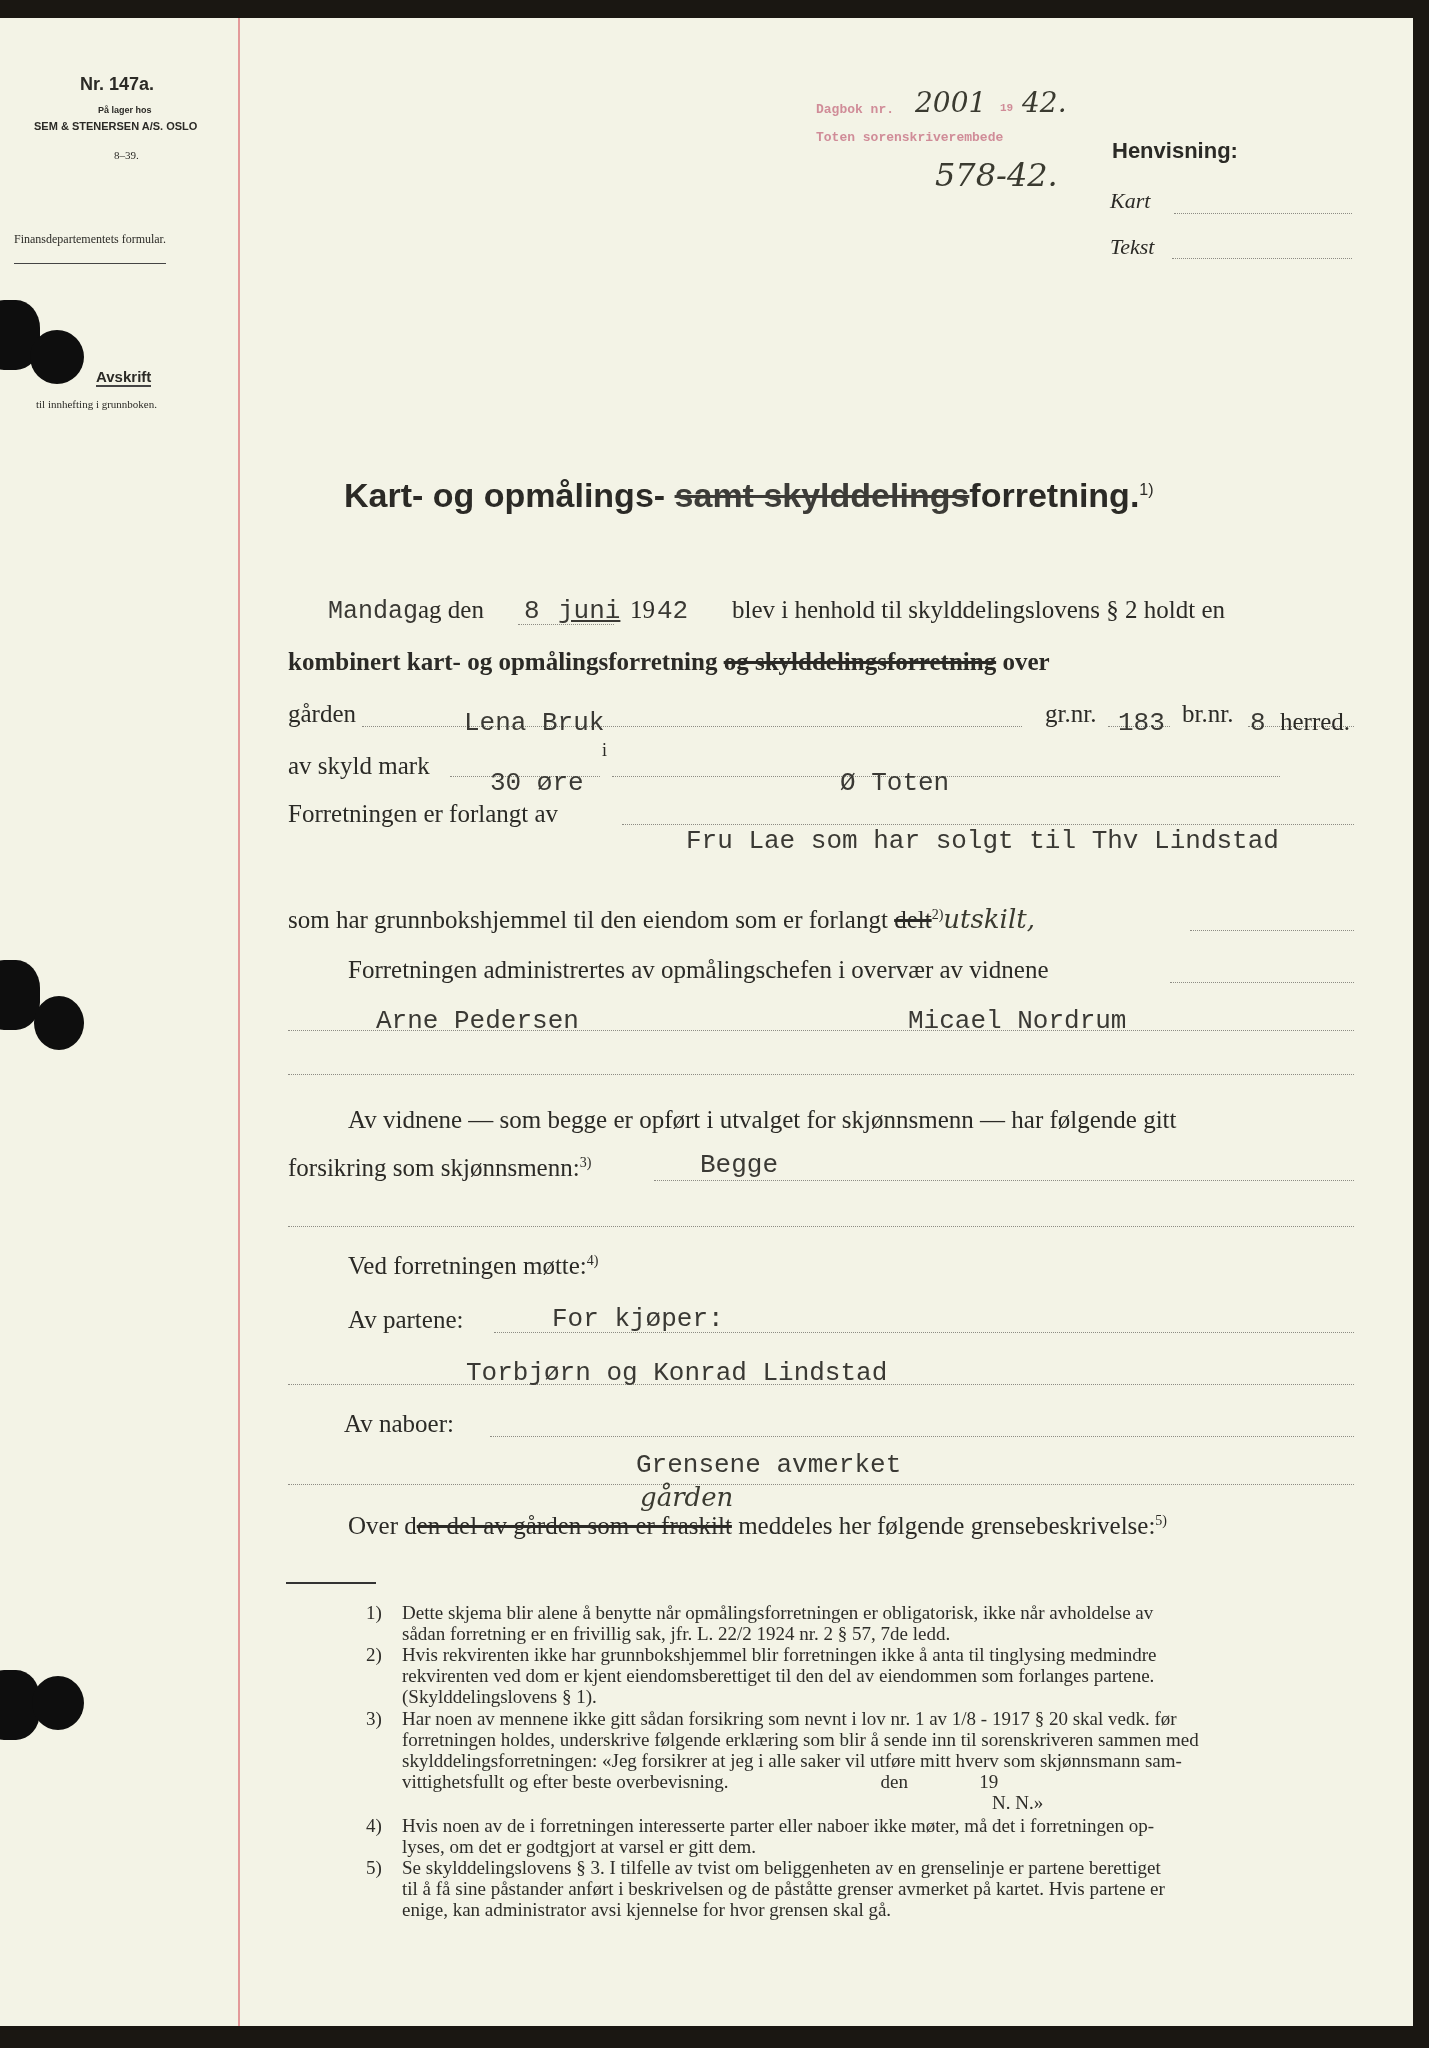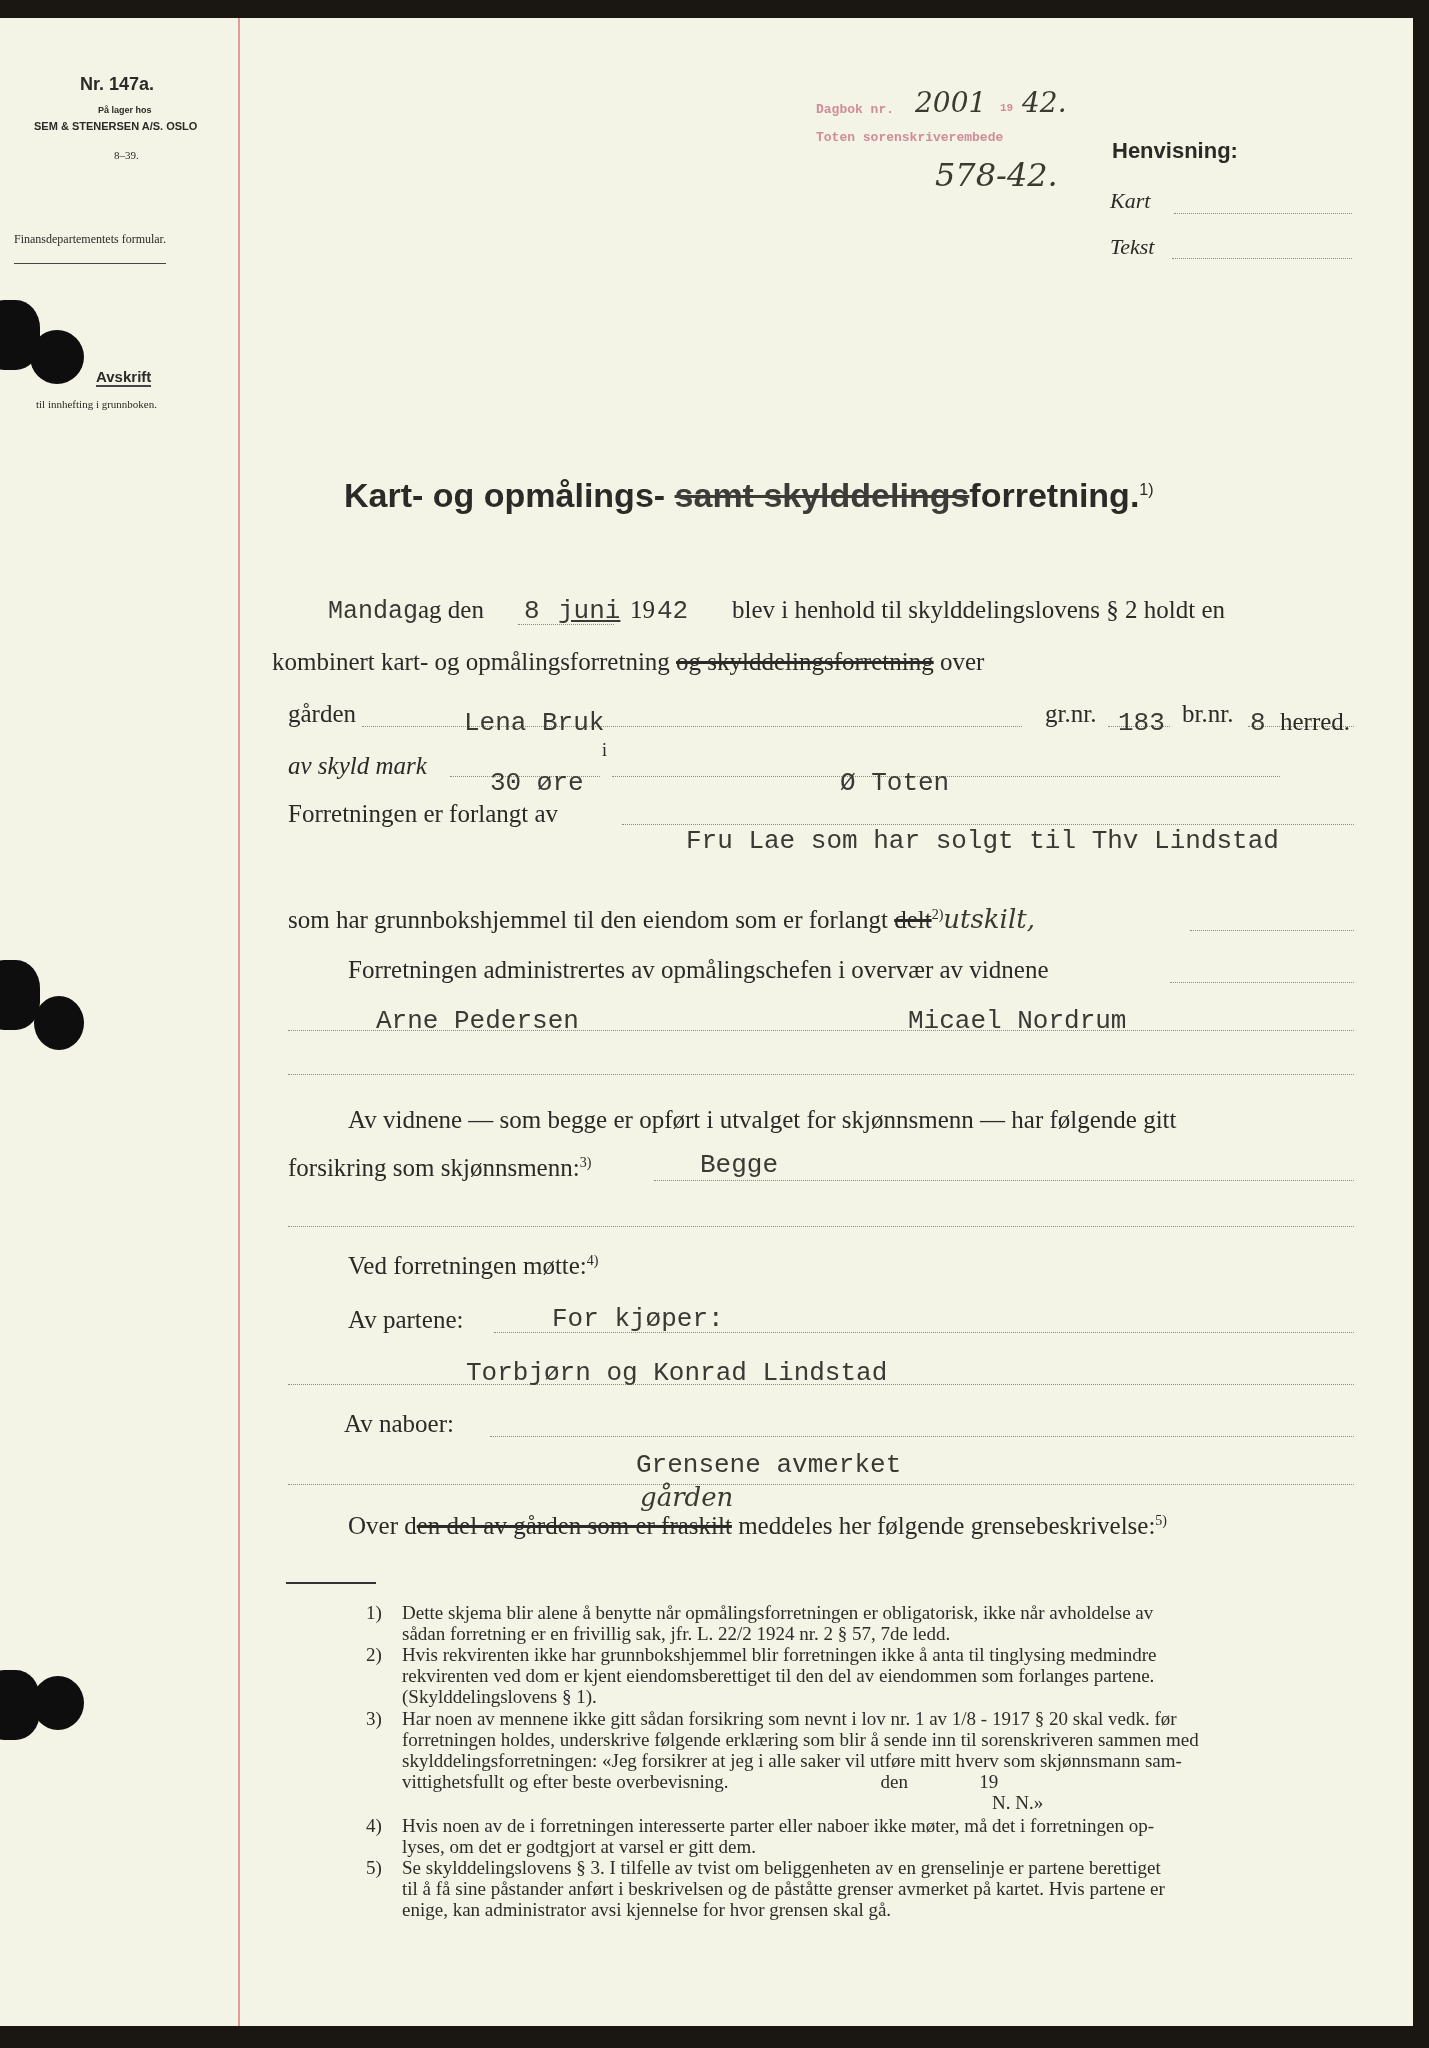--- a/index.html
+++ b/index.html
@@ -62,37 +62,37 @@
 <div class="abs body-text" style="left:328px;top:596px;">
   <span class="mono">Mandag</span><span>ag den</span>
 </div>
 <div class="dots" style="left:518px;top:624px;width:96px;"></div>
 <div class="abs mono field" style="left:524px;top:596px;">8</div>
 <div class="abs mono field" style="left:558px;top:596px;text-decoration:underline;">juni</div>
 <div class="abs body-text" style="left:630px;top:596px;">19</div>
 <div class="abs mono field" style="left:657px;top:596px;">42</div>
 <div class="abs body-text" style="left:732px;top:596px;">blev i henhold til skylddelingslovens § 2 holdt en</div>
 
-<div class="abs body-text" style="left:272px;top:648px;">
+<div class="abs body-text" style="left:288px;top:648px;font-weight:bold;">
   <span>kombinert kart- og opmålingsforretning</span>
   <span class="strike">og skylddelingsforretning</span>
   <span>over</span>
 </div>
 
 <div class="abs body-text" style="left:288px;top:700px;">gården</div>
 <div class="dots" style="left:362px;top:726px;width:660px;"></div>
 <div class="abs mono field" style="left:464px;top:708px;">Lena Bruk</div>
 <div class="abs body-text" style="left:1045px;top:700px;">gr.nr.</div>
 <div class="dots" style="left:1108px;top:726px;width:62px;"></div>
 <div class="abs mono field" style="left:1118px;top:708px;">183</div>
 <div class="abs body-text" style="left:1182px;top:700px;">br.nr.</div>
 <div class="dots" style="left:1248px;top:726px;width:106px;"></div>
 <div class="abs mono field" style="left:1250px;top:708px;">8</div>
 
-<div class="abs body-text" style="left:288px;top:752px;font-style:italic;">av skyld mark</div>
+<div class="abs body-text" style="left:288px;top:752px;">av skyld mark</div>
 <div class="dots" style="left:450px;top:776px;width:150px;"></div>
 <div class="abs mono field" style="left:490px;top:768px;">30 øre</div>
 <div class="abs body-text" style="left:602px;top:740px;font-size:18px;">i</div>
 <div class="dots" style="left:612px;top:776px;width:668px;"></div>
 <div class="abs mono field" style="left:840px;top:768px;">Ø Toten</div>
 <div class="abs body-text" style="left:1280px;top:708px;">herred.</div>
 
 <div class="abs body-text" style="left:288px;top:800px;">Forretningen er forlangt av</div>
 <div class="dots" style="left:622px;top:824px;width:732px;"></div>
 <div class="abs mono field" style="left:686px;top:826px;">Fru Lae som har solgt til  Thv Lindstad</div>

